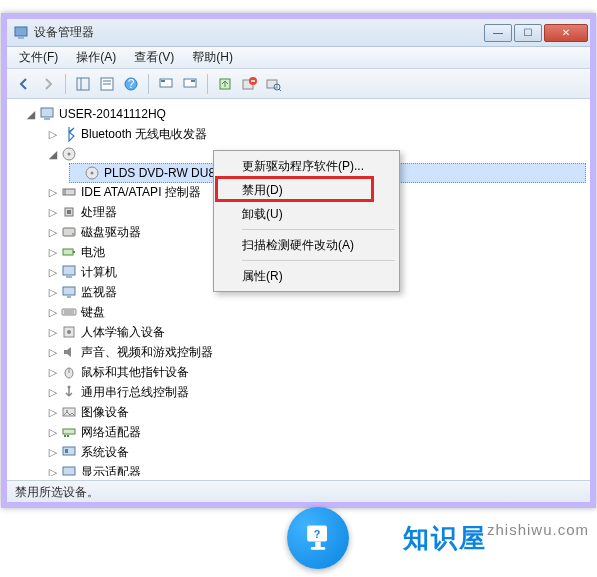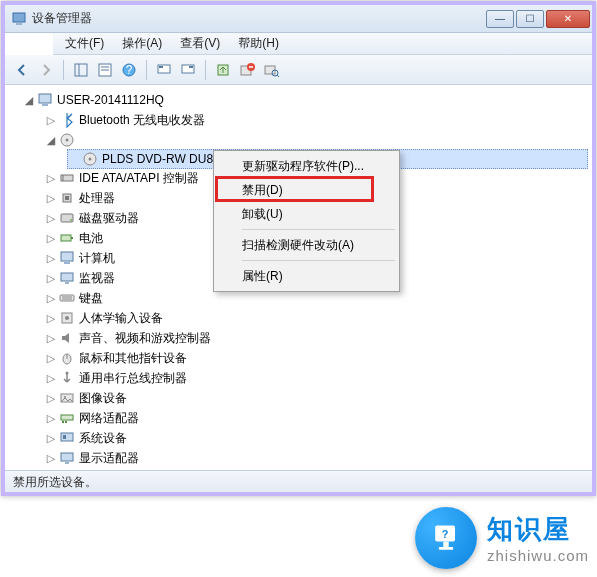--- a/index.html
+++ b/index.html
@@ -1,45 +1,45 @@
 <!DOCTYPE html>
 <html><head>
 <meta charset="utf-8">
 <style>
 * { box-sizing: border-box; margin: 0; padding: 0; font-family: "Microsoft YaHei", "SimSun", Tahoma, sans-serif; font-size: 12px; }
 body { background: #fff; width: 597px; height: 577px; position: relative; overflow: hidden; }
-.window { border: 4px solid #c4b5fd; width: 595px; height: 495px; position: absolute; top: 1px; left: 1px; background: #fff; box-shadow: 0 0 6px rgba(0,0,0,.3); }
+.window { border: 6px solid #c4b5fd; width: 595px; height: 495px; position: absolute; top: 13px; left: 1px; background: #fff; box-shadow: 0 0 6px rgba(0,0,0,.3); }
 .titlebar { height: 28px; background: linear-gradient(#e9eff7, #d7e4f2); display: flex; align-items: center; padding: 0 2px 0 6px; border-bottom: 1px solid #b6c5d7; }
 .titlebar .icon { width: 16px; height: 16px; margin-right: 5px; display: inline-flex; }
 .titlebar .title { flex: 1; color: #2b2b2b; }
 .winbtns { display: flex; gap: 2px; }
 .winbtn { width: 28px; height: 18px; border: 1px solid #6d89a8; border-radius: 2px; background: linear-gradient(#eaf1fa,#cddcee); display:flex; align-items:center; justify-content:center; font-size:10px; color:#2b4766; }
 .winbtn.close { background: linear-gradient(#e27b6e,#c94d3a); color:#fff; border-color:#a13c2e; width:44px; }
-.menubar { height: 22px; background: linear-gradient(#f7f9fc,#e6edf6); border-bottom: 1px solid #c9d5e3; display:flex; align-items:center; padding: 0 4px; gap: 2px; margin-left: 48px; }
+.menubar { height: 22px; background: linear-gradient(#f7f9fc,#e6edf6); border-bottom: 1px solid #c9d5e3; display:flex; align-items:center; padding: 0 4px; gap: 2px; }
 .menuitem { padding: 2px 8px; color:#1c1c1c; cursor: default; }
 .toolbar { height: 30px; background: linear-gradient(#f5f8fc,#e4ecf5); border-bottom: 1px solid #c3d0de; display:flex; align-items:center; padding: 0 6px; gap: 2px; }
 .tbtn { width:22px; height:22px; display:inline-flex; align-items:center; justify-content:center; border:1px solid transparent; border-radius:2px; }
 .tbtn svg { width:16px; height:16px; }
 .tsep { width:1px; height:20px; background:#b8c6d6; margin: 0 4px; }
 .tree { position:absolute; top:83px; left:4px; right:4px; bottom:26px; overflow:auto; background:#fff; padding: 2px 0 0 4px; }
 .node { display:flex; align-items:center; height:20px; padding-left: 0; white-space:nowrap; }
 .node .exp { width:12px; text-align:center; color:#6b6b6b; font-size:11px; margin-right:2px; }
 .node .nic { width:16px; height:16px; margin-right:4px; display:inline-flex; align-items:center; justify-content:center; }
 .node.sel { background:#cfe3ff; border:1px dotted #6b8ec6; padding-top:0; margin: -1px 0; }
 .node.d1 { margin-left: 10px; }
 .node.d2 { margin-left: 32px; }
 .node.d3 { margin-left: 54px; }
 .statusbar { position:absolute; left:0; right:0; bottom:0; height:22px; border-top:1px solid #c3d0de; background:linear-gradient(#f3f6fb,#e4ebf4); padding: 3px 8px; color:#2b2b2b; }
 .ctxmenu { position:absolute; top:150px; left:213px; width:187px; background:#f2f2f2; border:1px solid #a0a0a0; box-shadow: 3px 3px 6px rgba(0,0,0,.25); padding: 3px 2px; }
 .ctxrow { height:24px; display:flex; align-items:center; padding: 0 8px 0 26px; color:#000; position:relative; }
 .ctxsep { height:1px; background:#d0d0d0; margin: 3px 2px 3px 26px; }
 .ctxhl { position:absolute; border:3px solid #e02828; pointer-events:none; }
 .watermark { position:absolute; right:8px; bottom:8px; display:flex; align-items:center; gap:10px; }
 .wm-badge { width:62px; height:62px; border-radius:50%; background:radial-gradient(circle at 30% 30%, #3fb3ff, #0a84e0); display:flex; align-items:center; justify-content:center; box-shadow:0 2px 6px rgba(0,0,0,.3); }
-.wm-text { display:flex; flex-direction:column; align-items: flex-start; }
+.wm-text { display:flex; flex-direction:row; align-items: flex-start; margin-left: 44px; }
 .wm-text .t1 { font-size:26px; color:#0a84e0; font-weight:bold; letter-spacing:2px; }
 .wm-text .t2 { font-size:15px; color:#8a8a8a; letter-spacing:1px; }
 </style>
 </head>
 <body>
 
 <div class="window">
 
   <div class="titlebar">
     <span class="icon">

